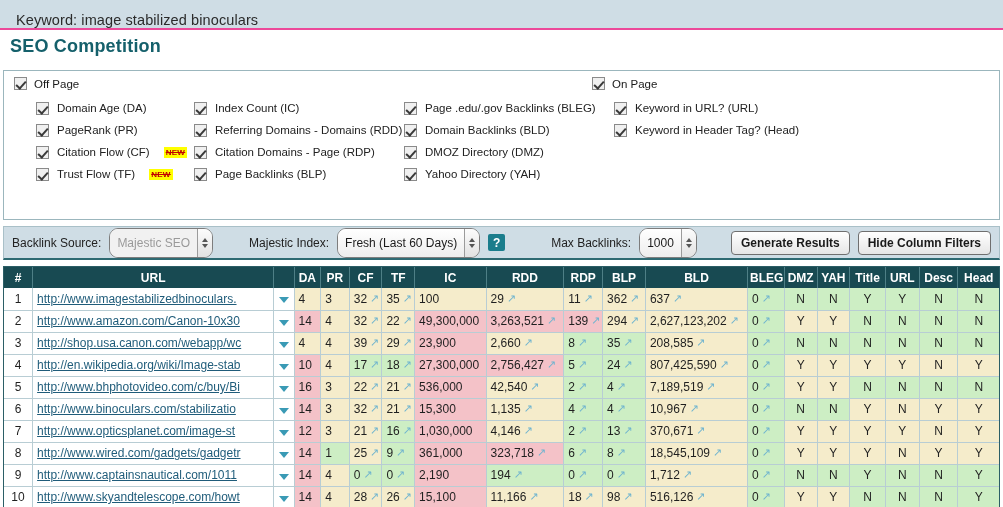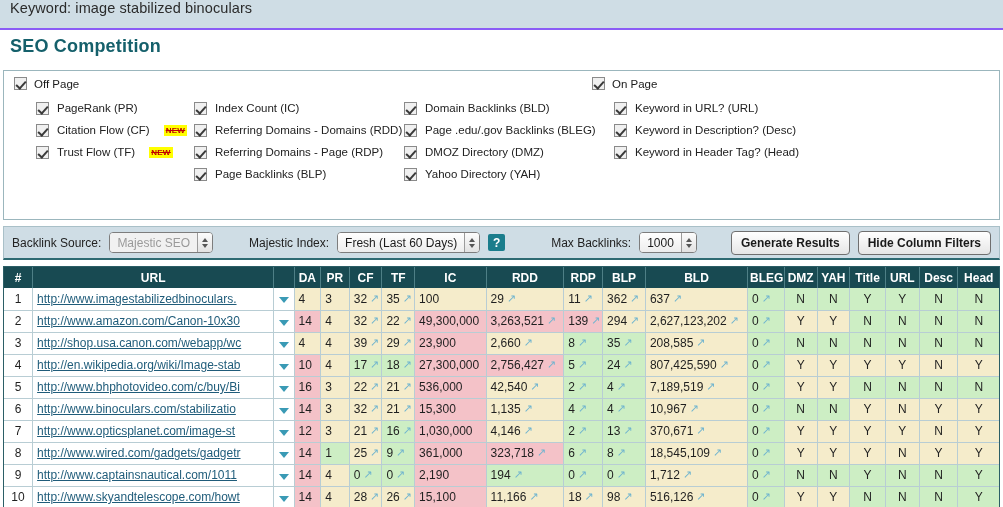--- a/index.html
+++ b/index.html
@@ -10,24 +10,24 @@
     background: #ffffff;
     font-family: "Liberation Sans", sans-serif;
     font-size: 12px;
     color: #1a1a1a;
   }
 
   
   #keyword-bar {
     height: 30px;
     background: #cfdde5;
-    border-bottom: 2px solid #8b5cf6;
+    border-bottom: 2px solid #ec4899;
     display: flex;
-    align-items: flex-start;
-    padding-left: 10px;
+    align-items: flex-end;
+    padding-left: 16px;
   }
   #keyword-bar .kw-text {
     font-size: 14.5px;
     color: #2b2b2b;
     letter-spacing: .1px;
   }
 
   
   #page-title {
     font-size: 18px;
@@ -115,23 +115,23 @@
     align-items: center;
     padding: 0 8px;
     gap: 8px;
     font-size: 12px;
   }
   .tb-label { color: #222; white-space: nowrap; }
   .sel {
     display: inline-flex;
     align-items: stretch;
     border: 1px solid #7d7d7d;
-    border-radius: 4px;
+    border-radius: 9px;
     background: #f6f6f6;
-    height: 21px;
+    height: 30px;
     overflow: hidden;
   }
   .sel .sel-val {
     padding: 0 7px;
     display: flex; align-items: center;
     font-size: 12px;
     color: #1a1a1a;
     background: linear-gradient(#ffffff,#ededed);
     white-space: nowrap;
   }
@@ -267,20 +267,24 @@
   </div>
 
   <div class="grp-head" id="onpage-head">
     <span class="chk"></span>
     <span>On Page</span>
   </div>
 
   <div class="col" id="col-1">
     <div class="chk-row">
       <span class="chk"></span>
+      <span>Domain Age (DA)</span>
+    </div>
+    <div class="chk-row">
+      <span class="chk"></span>
       <span>PageRank (PR)</span>
     </div>
     <div class="chk-row">
       <span class="chk"></span>
       <span>Citation Flow (CF)</span>
       <span class="badge-new">NEW</span>
     </div>
     <div class="chk-row">
       <span class="chk"></span>
       <span>Trust Flow (TF)</span>
@@ -292,55 +296,51 @@
     <div class="chk-row">
       <span class="chk"></span>
       <span>Index Count (IC)</span>
     </div>
     <div class="chk-row">
       <span class="chk"></span>
       <span>Referring Domains - Domains (RDD)</span>
     </div>
     <div class="chk-row">
       <span class="chk"></span>
-      <span>Referring Domains - Page (RDP)</span>
+      <span>Citation Domains - Page (RDP)</span>
     </div>
     <div class="chk-row">
       <span class="chk"></span>
       <span>Page Backlinks (BLP)</span>
     </div>
   </div>
 
   <div class="col" id="col-3">
     <div class="chk-row">
       <span class="chk"></span>
+      <span>Page .edu/.gov Backlinks (BLEG)</span>
+    </div>
+    <div class="chk-row">
+      <span class="chk"></span>
       <span>Domain Backlinks (BLD)</span>
     </div>
     <div class="chk-row">
       <span class="chk"></span>
-      <span>Page .edu/.gov Backlinks (BLEG)</span>
-    </div>
-    <div class="chk-row">
-      <span class="chk"></span>
       <span>DMOZ Directory (DMZ)</span>
     </div>
     <div class="chk-row">
       <span class="chk"></span>
       <span>Yahoo Directory (YAH)</span>
     </div>
   </div>
 
   <div class="col" id="col-4">
     <div class="chk-row">
       <span class="chk"></span>
       <span>Keyword in URL? (URL)</span>
-    </div>
-    <div class="chk-row">
-      <span class="chk"></span>
-      <span>Keyword in Description? (Desc)</span>
     </div>
     <div class="chk-row">
       <span class="chk"></span>
       <span>Keyword in Header Tag? (Head)</span>
     </div>
   </div>
 </div>
 
 <div id="toolbar">
   <span class="tb-label">Backlink Source:</span>

